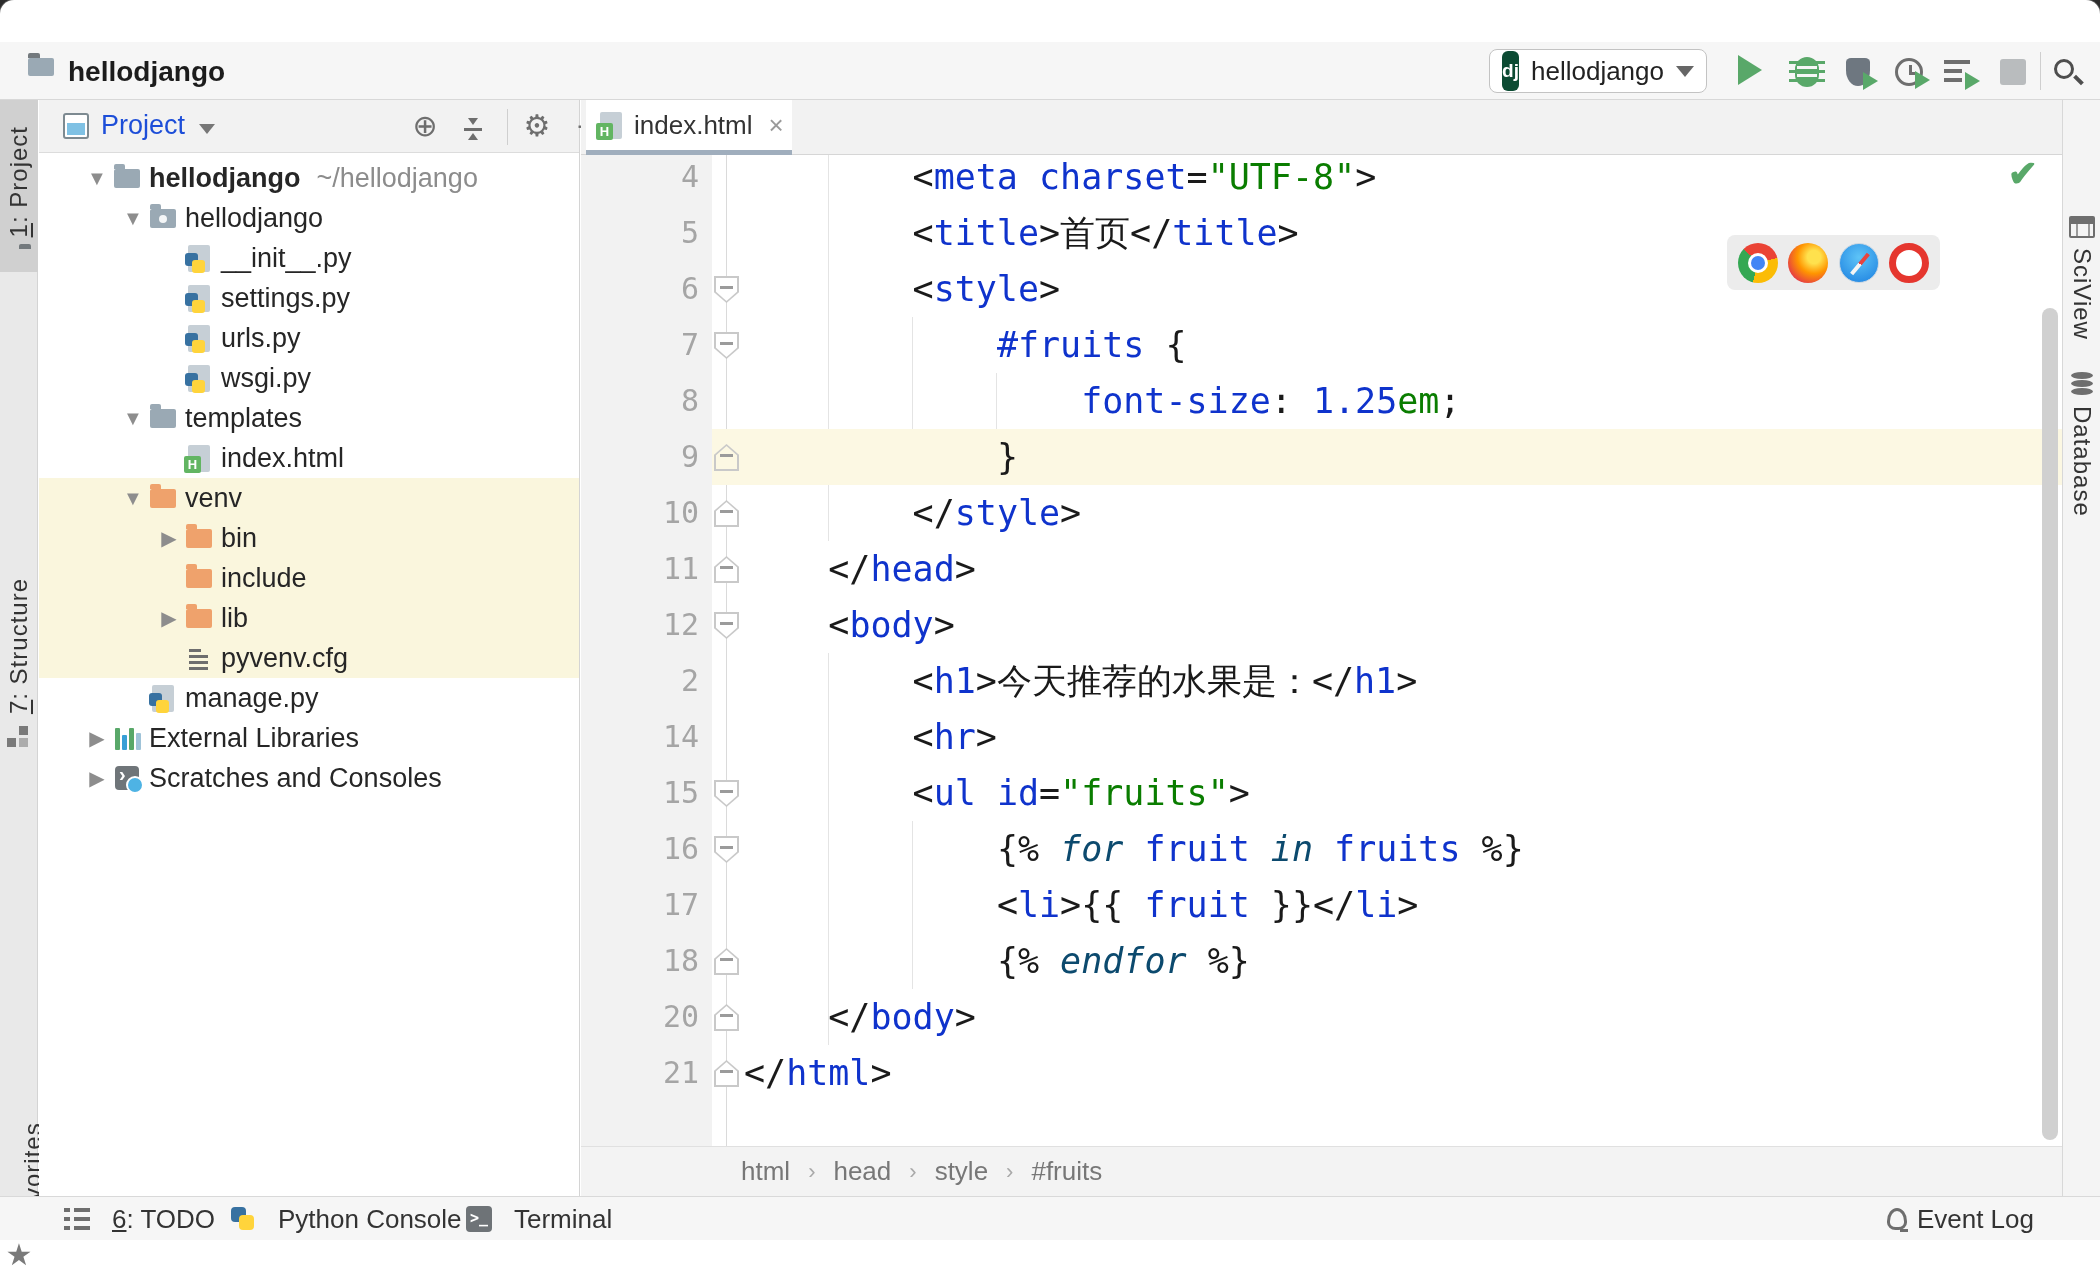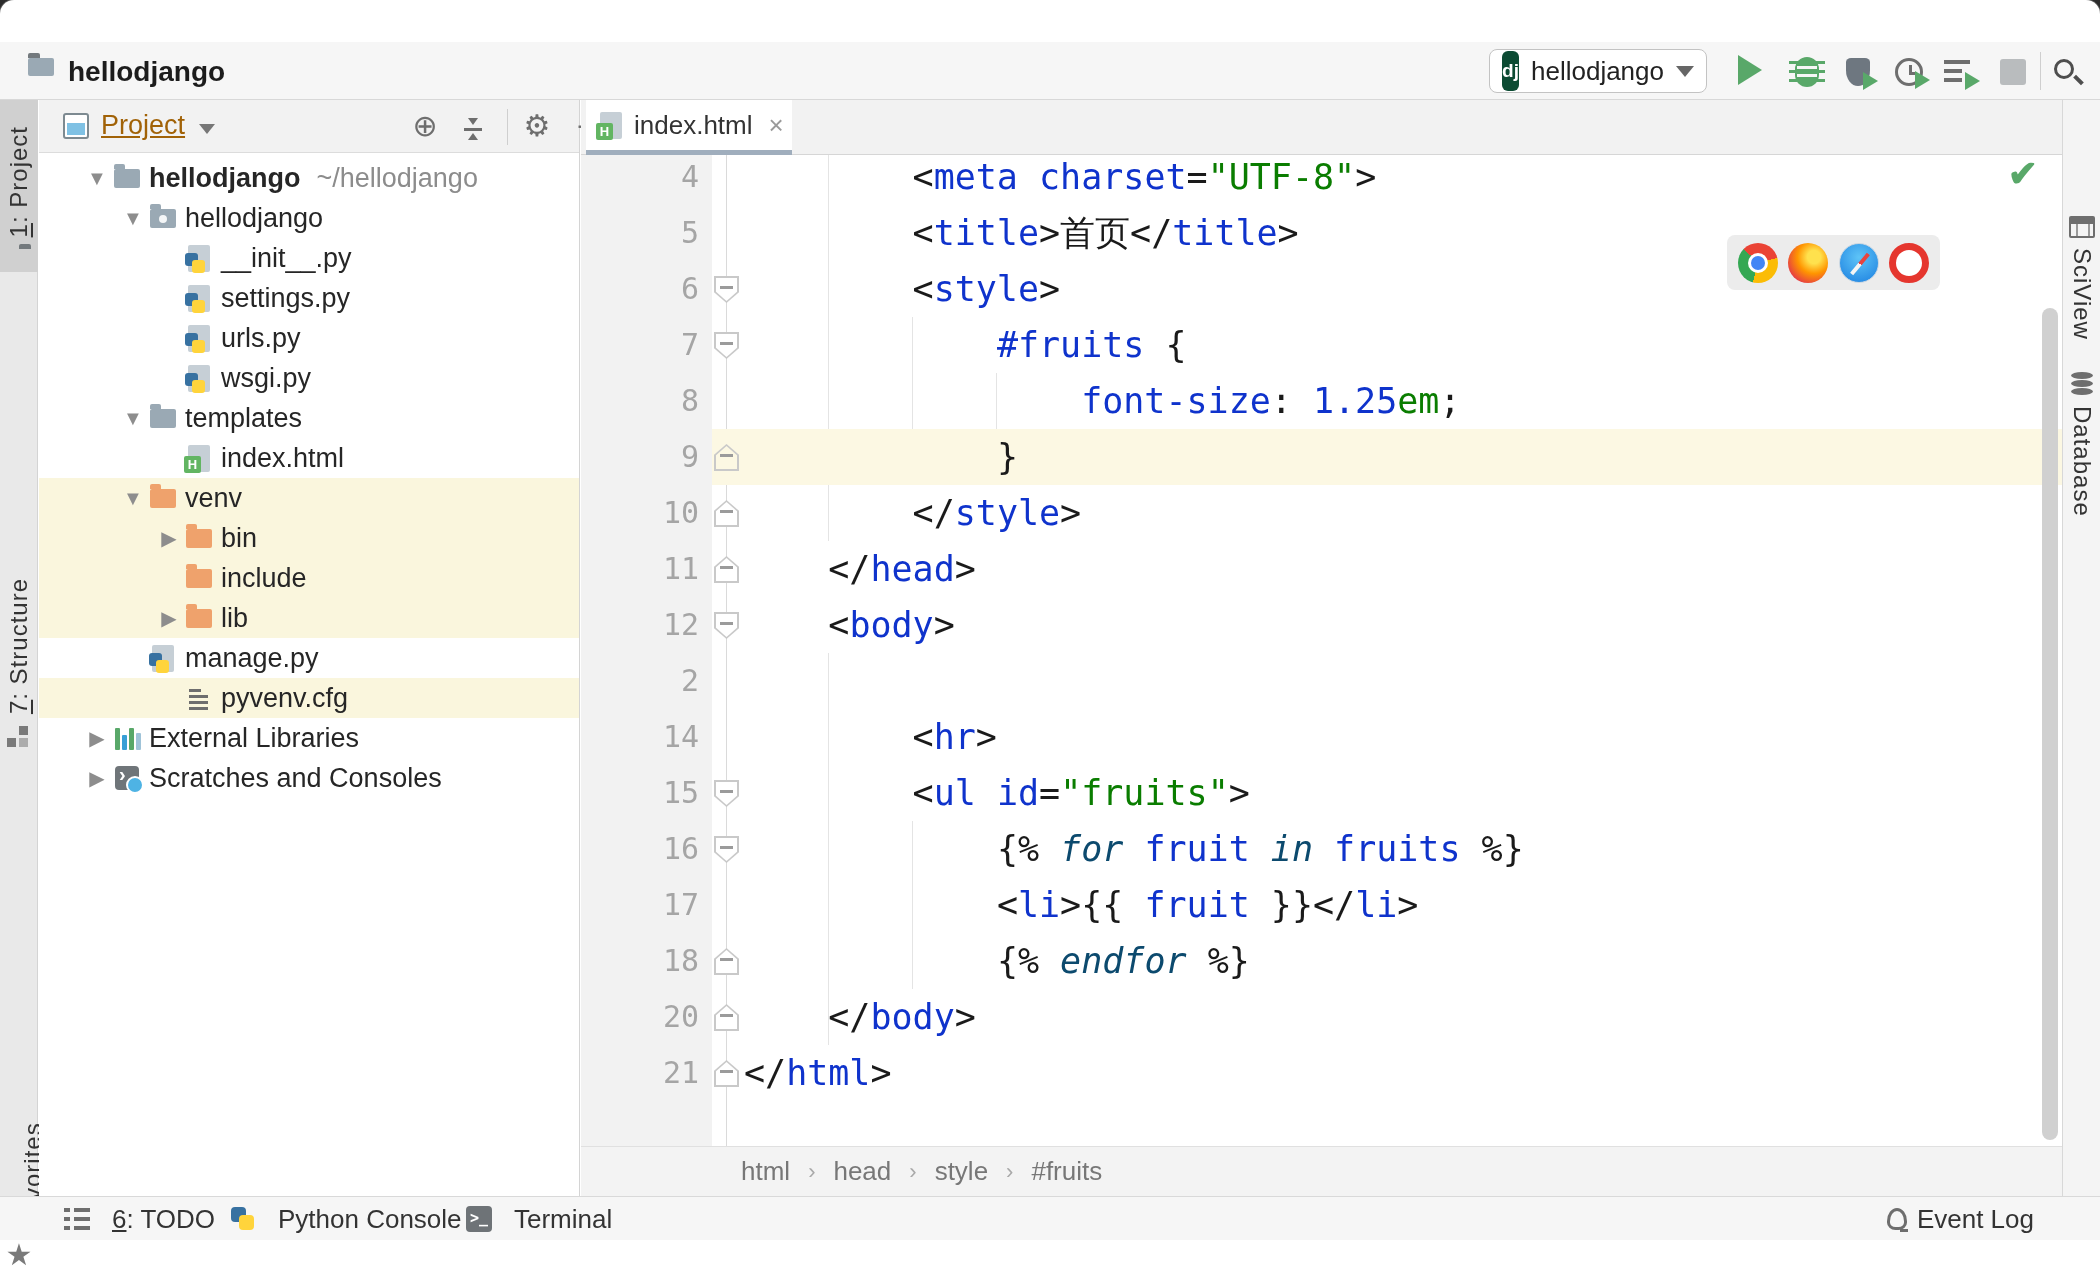--- a/index.html
+++ b/index.html
@@ -69,21 +69,21 @@
     background:linear-gradient(#6e6e6e 0 6px, transparent 6px),
     repeating-linear-gradient(90deg, transparent 0 5px, #9a9a9a 5px 7px, transparent 7px 12px); }
   .db-ic { position:relative; width:22px; height:24px; }
   .db-ic i { position:absolute; left:0; width:22px; height:7px; background:#6e6e6e; border-radius:50%; }
 
   
   .proj-panel { position:absolute; left:39px; top:100px; width:541px; height:1096px; background:#fff; border-right:1px solid #d4d4d4; }
   .proj-header { position:absolute; left:0; top:0; width:100%; height:53px; background:#f2f2f2; border-bottom:1px solid #dcdcdc; }
   .pv-icon { position:absolute; left:24px; top:13px; width:26px; height:26px; border:2px solid #7d8a91; border-radius:3px; background:#fff; }
   .pv-icon:before { content:""; position:absolute; left:2px; right:2px; bottom:2px; height:12px; background:#7fc1e4; }
-  .proj-title { position:absolute; left:62px; top:10px; font-size:27px; color:#a16207;text-decoration:underline; }
+  .proj-title { position:absolute; left:62px; top:10px; font-size:27px; color:#1d4ed8; }
   .proj-title-caret { position:absolute; left:160px; top:24px; width:0; height:0;
     border-left:8px solid transparent; border-right:8px solid transparent; border-top:10px solid #777; }
   .ph-ic { position:absolute; top:8px; color:#6e6e6e; font-size:30px; line-height:36px; width:36px; text-align:center; }
   .collapse-ic { position:relative; width:26px; height:26px; margin:8px 0 0 0; }
   .collapse-ic i { position:absolute; left:4px; width:18px; height:3px; background:#6e6e6e; top:12px; }
   .collapse-ic:before, .collapse-ic:after { content:""; position:absolute; left:8px; width:0; height:0;
     border-left:5px solid transparent; border-right:5px solid transparent; }
   .collapse-ic:before { top:2px; border-top:7px solid #6e6e6e; }
   .collapse-ic:after { bottom:2px; border-bottom:7px solid #6e6e6e; }
 
@@ -373,38 +373,38 @@
           </span>
           <span class="t-label">include</span>
         </div>
         <div class="trow hl" style="padding-left: 116px;">
           <span class="t-arrow">▶</span>
           <span class="t-iconbox">
             <span class="f-orange"></span>
           </span>
           <span class="t-label">lib</span>
         </div>
-        <div class="trow" style="padding-left: 80px;">
-          <span class="t-arrow"></span>
-          <span class="t-iconbox">
-            <span class="ic-page ic-py"></span>
-          </span>
-          <span class="t-label">manage.py</span>
-        </div>
         <div class="trow hl" style="padding-left: 116px;">
           <span class="t-arrow"></span>
           <span class="t-iconbox">
             <span class="ic-cfg">
               <i style="top:3px;width:12px"></i>
               <i style="top:9px;width:19px"></i>
               <i style="top:15px;width:19px"></i>
               <i style="top:21px;width:19px"></i>
             </span>
           </span>
           <span class="t-label">pyvenv.cfg</span>
+        </div>
+        <div class="trow" style="padding-left: 80px;">
+          <span class="t-arrow"></span>
+          <span class="t-iconbox">
+            <span class="ic-page ic-py"></span>
+          </span>
+          <span class="t-label">manage.py</span>
         </div>
         <div class="trow" style="padding-left: 44px;">
           <span class="t-arrow">▶</span>
           <span class="t-iconbox">
             <span class="ic-libs">
               <i style="left:1px;height:22px;background:#59A869"></i>
               <i style="left:8px;height:15px;background:#389FD6"></i>
               <i style="left:15px;height:22px;background:#59A869"></i>
               <i style="left:22px;height:17px;background:#9fc3d8"></i>
             </span>
@@ -503,20 +503,21 @@
             <span class="lnum">12</span>
             <span class="fold down">
               <span class="sh"></span>
               <span class="in"></span>
               <span class="mn"></span>
             </span>
             <span class="ctext"><span>    </span><span class="p">&lt;</span><span class="t">body</span><span class="p">&gt;</span></span>
           </div>
           <div class="crow">
             <span class="lnum">2</span>
+            <span class="ctext"><span>        </span><span class="p">&lt;</span><span class="t">h1</span><span class="p">&gt;</span><span class="x">今天推荐的水果是：</span><span class="p">&lt;/</span><span class="t">h1</span><span class="p">&gt;</span></span>
           </div>
           <div class="crow">
             <span class="lnum">14</span>
             <span class="ctext"><span>        </span><span class="p">&lt;</span><span class="t">hr</span><span class="p">&gt;</span></span>
           </div>
           <div class="crow">
             <span class="lnum">15</span>
             <span class="fold down">
               <span class="sh"></span>
               <span class="in"></span>

